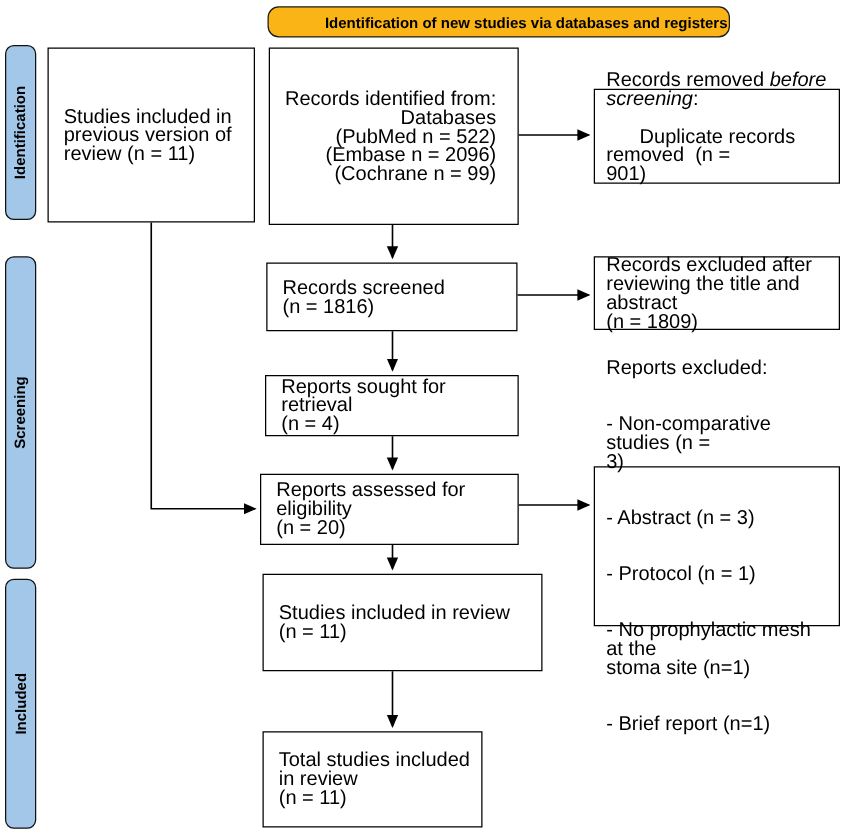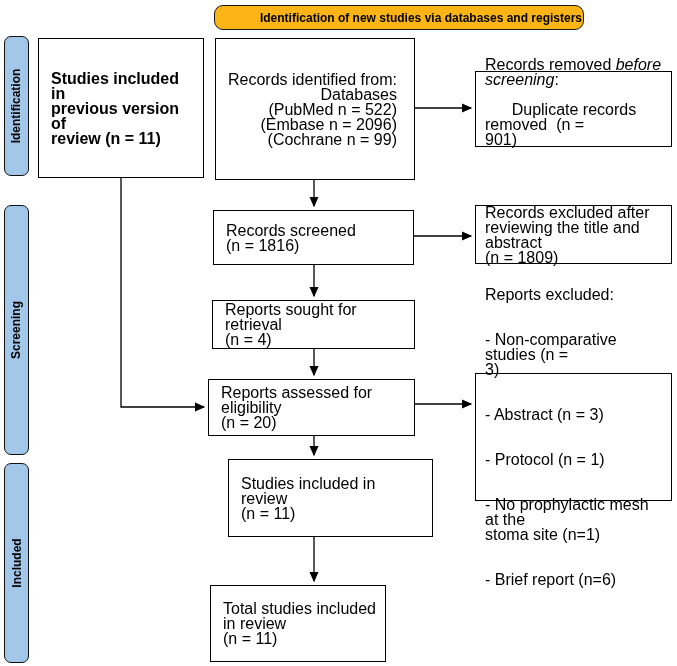--- a/index.html
+++ b/index.html
@@ -26,29 +26,29 @@
   #lbl-identification{left:4px;top:36px;height:140px;}
   #lbl-screening{left:4px;top:205px;height:250px;}
   #lbl-included{left:4px;top:463px;height:200px;}
   .box{
     position:absolute;background:#fff;border:1.5px solid #000;
     box-sizing:border-box;display:flex;align-items:center;
     font-size:16px;line-height:15px;
   }
   .box .txt{white-space:pre-wrap;padding:4px 8px 4px 12px;}
   .box.rcol .txt{padding:4px 8px 4px 9px;}
-  #box-a{left:38px;top:38px;width:166px;height:140px;font-weight:bold;}
+  #box-a{left:38px;top:38px;width:166px;height:140px;}
   #box-b{left:215px;top:38px;width:200px;height:142px;text-align:right;}
   #box-c{left:475px;top:71px;width:197px;height:76px;}
   #box-d{left:213px;top:210px;width:201px;height:55px;}
   #box-e{left:475px;top:205px;width:197px;height:59px;}
   #box-f{left:212px;top:300px;width:203px;height:49px;}
   #box-g{left:208px;top:379px;width:207px;height:57px;}
   #box-h{left:475px;top:373px;width:197px;height:128px;}
-  #box-i{left:228px;top:459px;width:205px;height:78px;}
+  #box-i{left:210px;top:459px;width:224px;height:78px;}
   #box-j{left:210px;top:585px;width:176px;height:77px;}
   .overlay{position:absolute;left:0;top:0;pointer-events:none;}
   .overlay line,.overlay path{stroke:#000;stroke-width:1.3;fill:none;}
 </style>
 </head>
 <body>
 
 <div class="canvas">
 
   <div class="banner" style="background: rgb(251, 180, 21);">Identification of new studies via databases and registers</div>
@@ -107,21 +107,21 @@
 
   <div class="box rcol" id="box-h">
     <div class="txt">
       <div>Reports excluded:</div>
       <div>- Non-comparative studies (n =
 3)</div>
       <div>- Abstract (n = 3)</div>
       <div>- Protocol (n = 1)</div>
       <div>- No prophylactic mesh at the
 stoma site (n=1)</div>
-      <div>- Brief report (n=6)</div>
+      <div>- Brief report (n=1)</div>
     </div>
   </div>
 
   <div class="box" id="box-i">
     <div class="txt">Studies included in review
 (n = 11)</div>
   </div>
 
   <div class="box" id="box-j">
     <div class="txt">Total studies included in review

